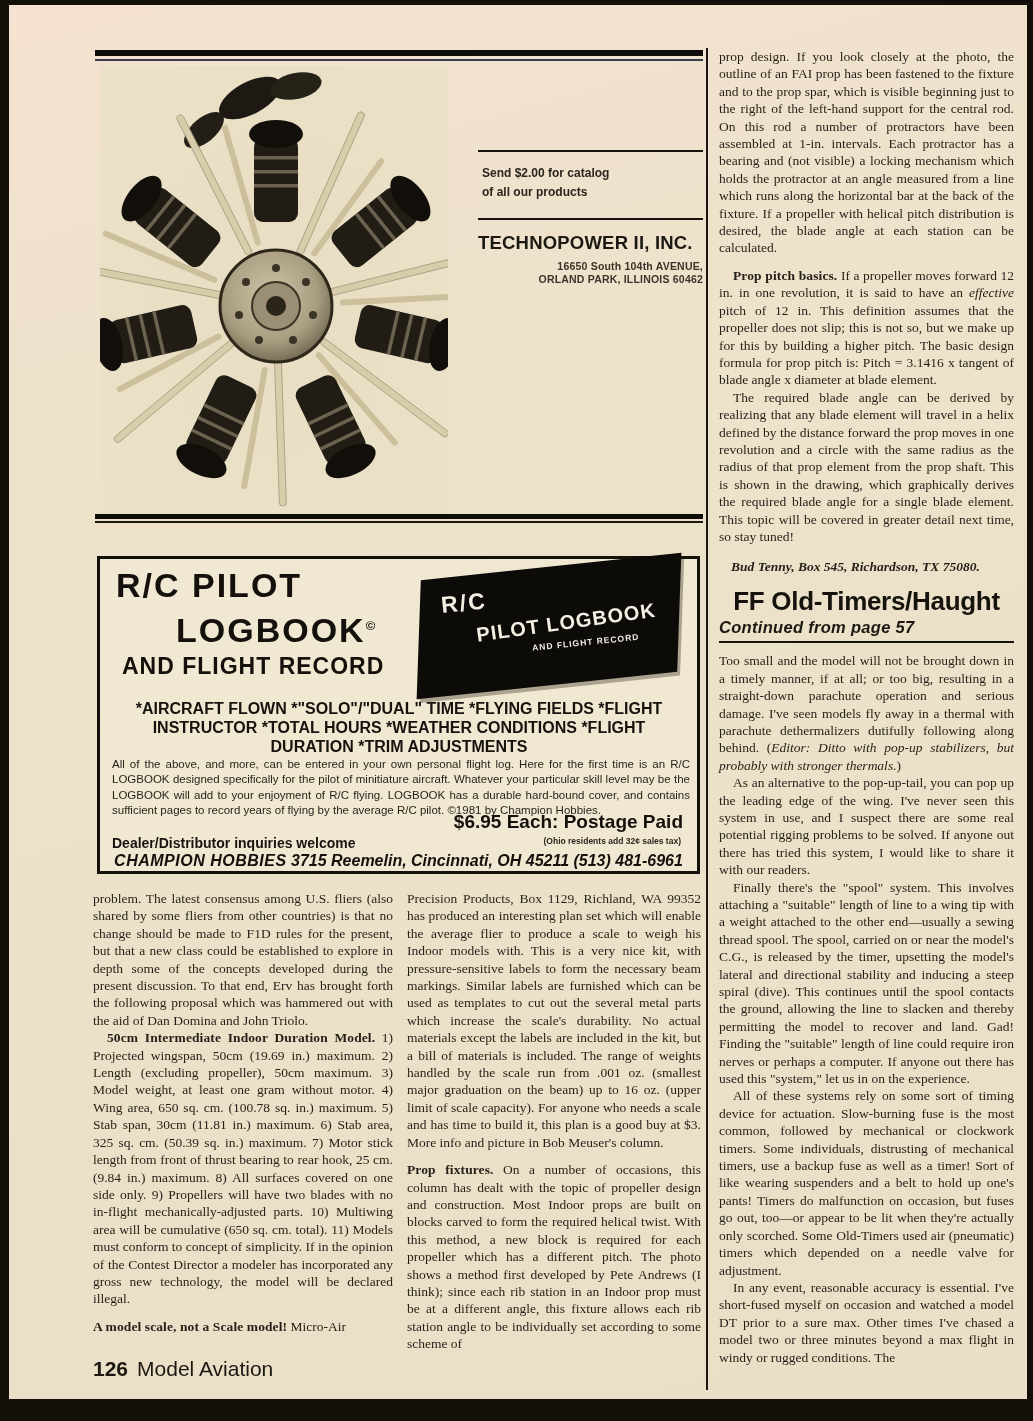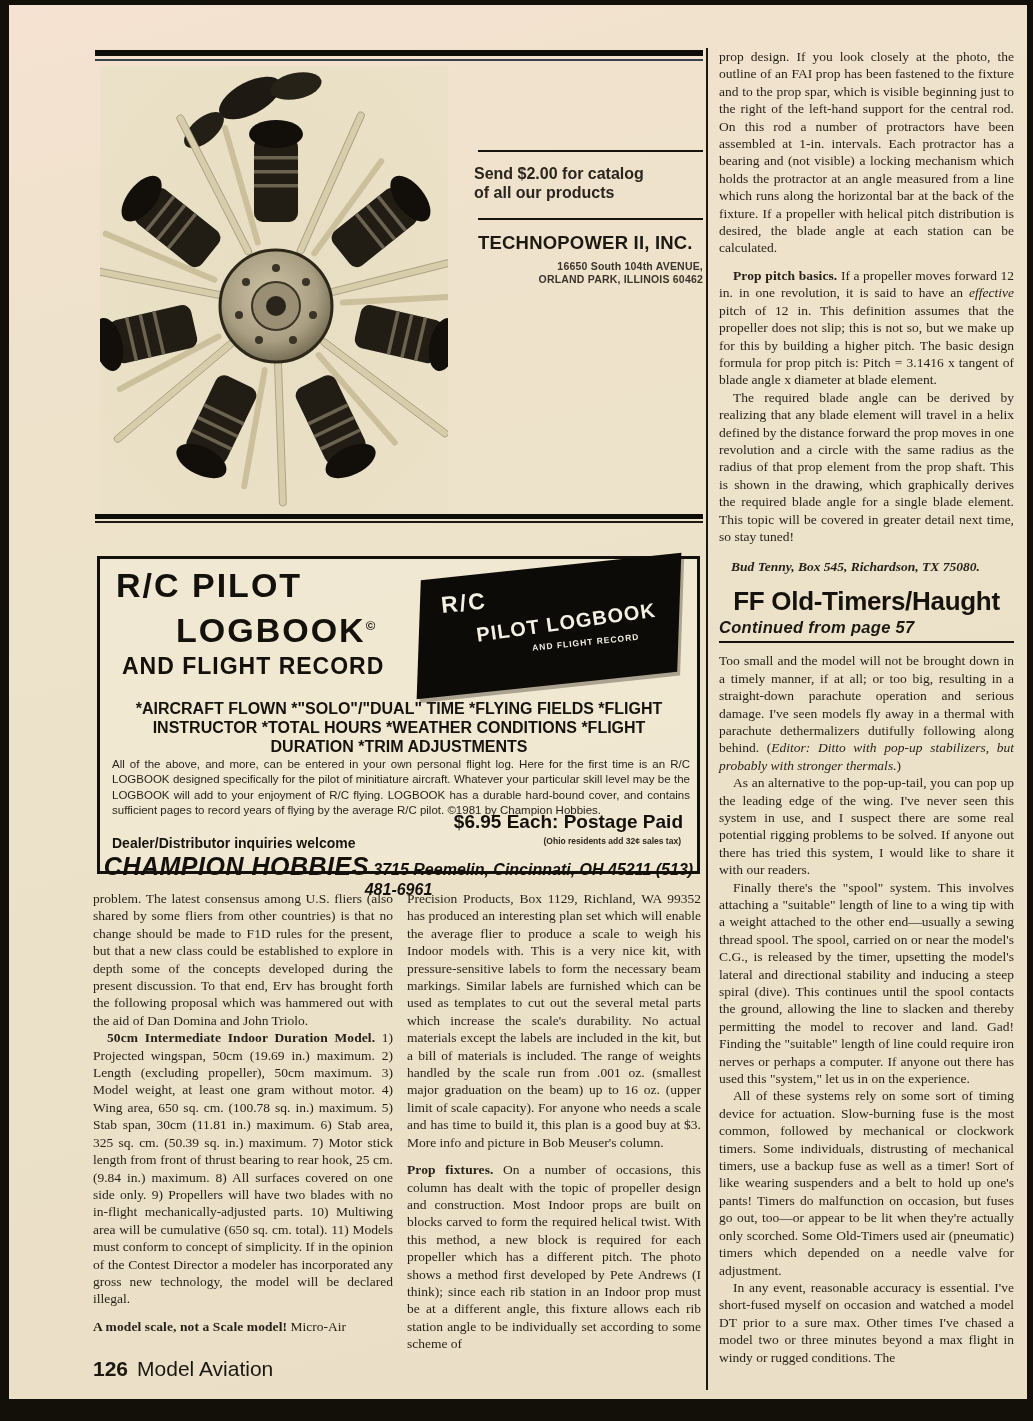--- a/index.html
+++ b/index.html
@@ -21,21 +21,21 @@
   .dblrule .gap{height:3px;}
   .dblrule .thin{height:2px;background:#38404a;}
 
   .vrule{position:absolute;left:706px;top:48px;width:2px;height:1342px;background:#1b1712;}
 
   
   .engine-photo{position:absolute;left:100px;top:66px;width:348px;height:452px;}
   .tp-text{position:absolute;left:458px;top:136px;width:245px;font-family:"Liberation Sans",sans-serif;}
   .tp-head{font-size:25px;line-height:27px;font-weight:bold;letter-spacing:-0.6px;color:#1c1913;}
   .tp-rule{height:2px;background:#171410;margin:14px 0 12px 20px;}
-  .tp-offer{font-size:16px;line-height:19px;font-weight:bold;color:#2a251d;margin-left:16px;}
+  .tp-offer{font-size:12px;line-height:19px;font-weight:bold;color:#2a251d;margin-left:24px;}
   .tp-rule2{height:2px;background:#171410;margin:16px 0 12px 20px;}
   .tp-co{font-size:18.5px;font-weight:bold;letter-spacing:0.2px;margin-left:20px;color:#1c1913;}
   .tp-addr{font-size:10.5px;line-height:13px;margin-left:20px;margin-top:6px;color:#3a342a;font-weight:bold;letter-spacing:0.2px;text-align:right;}
 
   
   .lb-box{position:absolute;left:97px;top:556px;width:597px;height:312px;border:3px solid #14110c;background:rgba(255,252,240,0.25);}
   .lb-title{position:absolute;left:16px;top:6px;font-family:"Liberation Sans",sans-serif;font-weight:bold;color:#14110c;}
   .lb-t1{font-size:34px;line-height:40px;letter-spacing:2px;}
   .lb-t2{font-size:34px;line-height:42px;letter-spacing:2px;margin-left:60px;}
   .lb-t2 sup{font-size:13px;}
@@ -44,21 +44,21 @@
   .lb-book-inner{position:absolute;inset:0;color:#f3efe2;font-family:"Liberation Sans",sans-serif;transform:skewX(8deg);}
   .lb-b1{position:absolute;left:26px;top:14px;font-size:23px;font-weight:bold;letter-spacing:2px;}
   .lb-b2{position:absolute;left:58px;top:46px;font-size:20px;font-weight:bold;letter-spacing:1px;transform:rotate(-2deg);}
   .lb-b3{position:absolute;left:112px;top:74px;font-size:8.5px;font-weight:bold;letter-spacing:1px;}
   .lb-features{position:absolute;left:10px;top:140px;width:578px;text-align:center;font-family:"Liberation Sans",sans-serif;font-weight:bold;font-size:16px;line-height:19px;color:#16130e;}
   .lb-body{position:absolute;left:12px;top:198px;width:500px;font-family:"Liberation Sans",sans-serif;font-size:11.5px;line-height:15.3px;text-align:justify;color:#241f17;width:578px;}
   .lb-price{position:absolute;right:14px;top:252px;font-family:"Liberation Sans",sans-serif;font-weight:bold;font-size:19px;color:#14110c;text-align:center;}
   .lb-tax{position:absolute;right:16px;top:277px;font-family:"Liberation Sans",sans-serif;font-weight:bold;font-size:8.5px;color:#2c261d;}
   .lb-dealer{position:absolute;left:12px;top:276px;font-family:"Liberation Sans",sans-serif;font-weight:bold;font-size:14px;color:#16130e;}
   .lb-company{position:absolute;left:0;top:293px;width:100%;text-align:center;font-family:"Liberation Sans",sans-serif;font-style:italic;font-weight:bold;font-size:16px;color:#14110c;}
-  .lb-company .coname{font-size:25px;letter-spacing:0.5px;}
+  .lb-company .coname{font-size:16px;letter-spacing:0.5px;}
 
   
   .col{position:absolute;font-size:13.5px;line-height:17.4px;text-align:justify;color:#241f17;}
   .col p{margin:0;}
   .col p.ind{text-indent:14px;}
   .col p.gap{margin-top:10px;}
   .col b{letter-spacing:0.1px;}
   .leftcol{left:93px;top:890px;width:300px;}
   .midcol{left:407px;top:890px;width:294px;}
   .rightcol{left:719px;top:48px;width:295px;}

